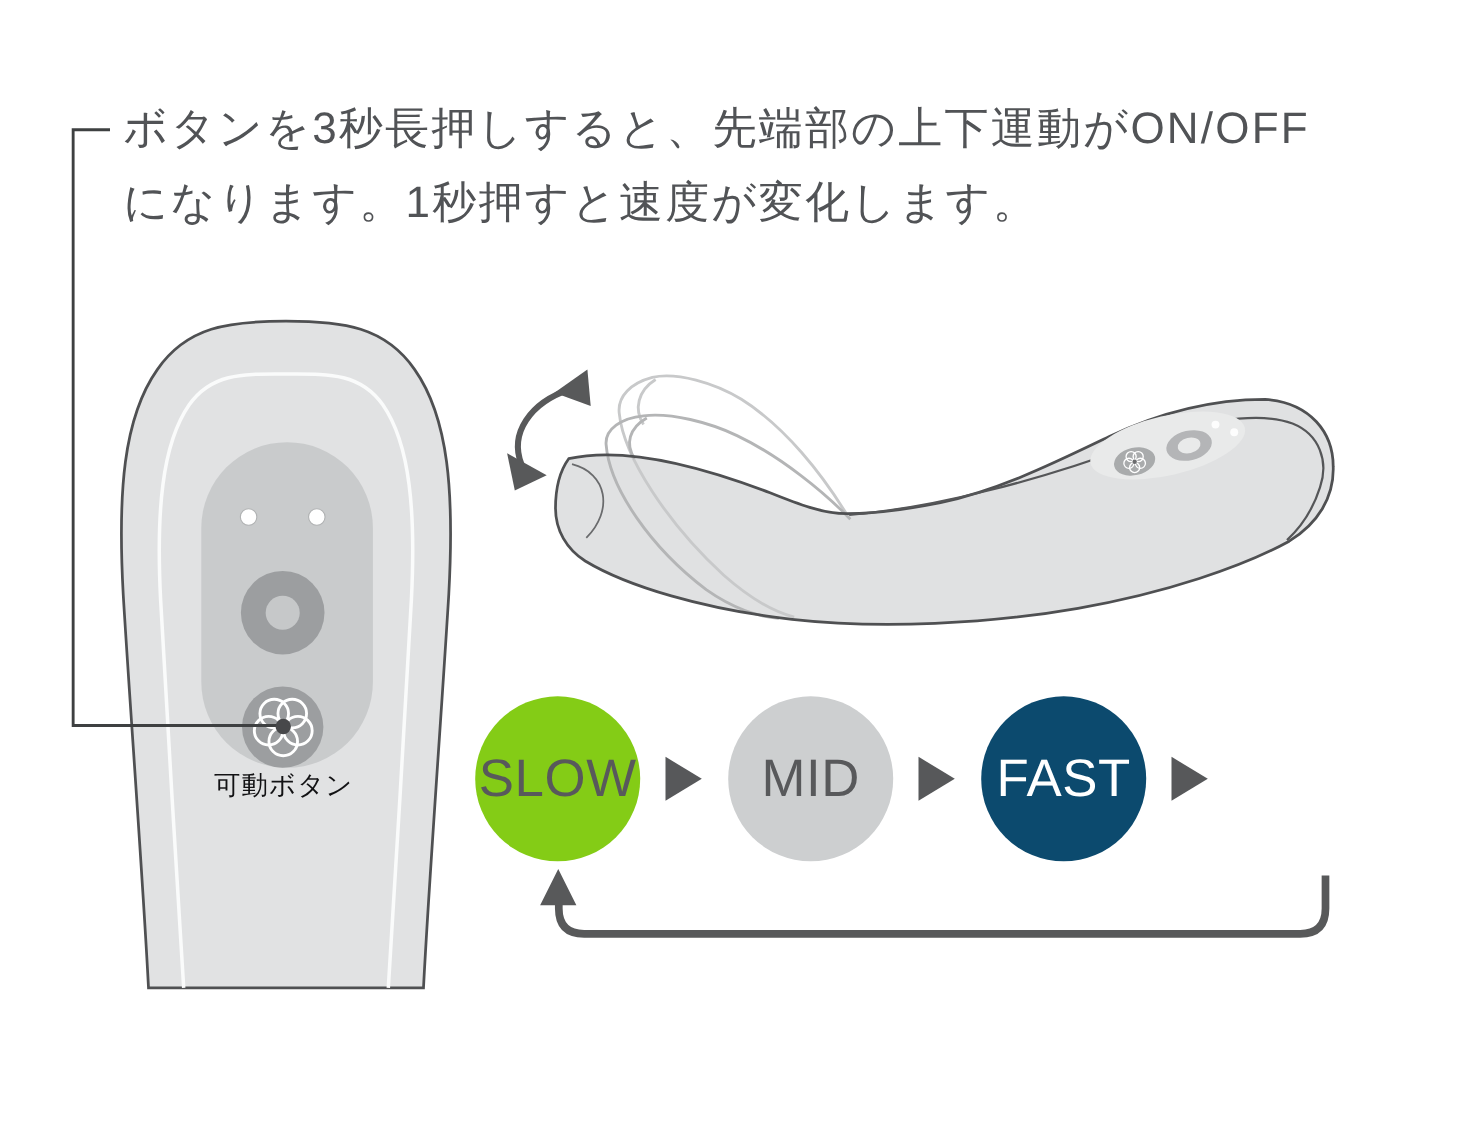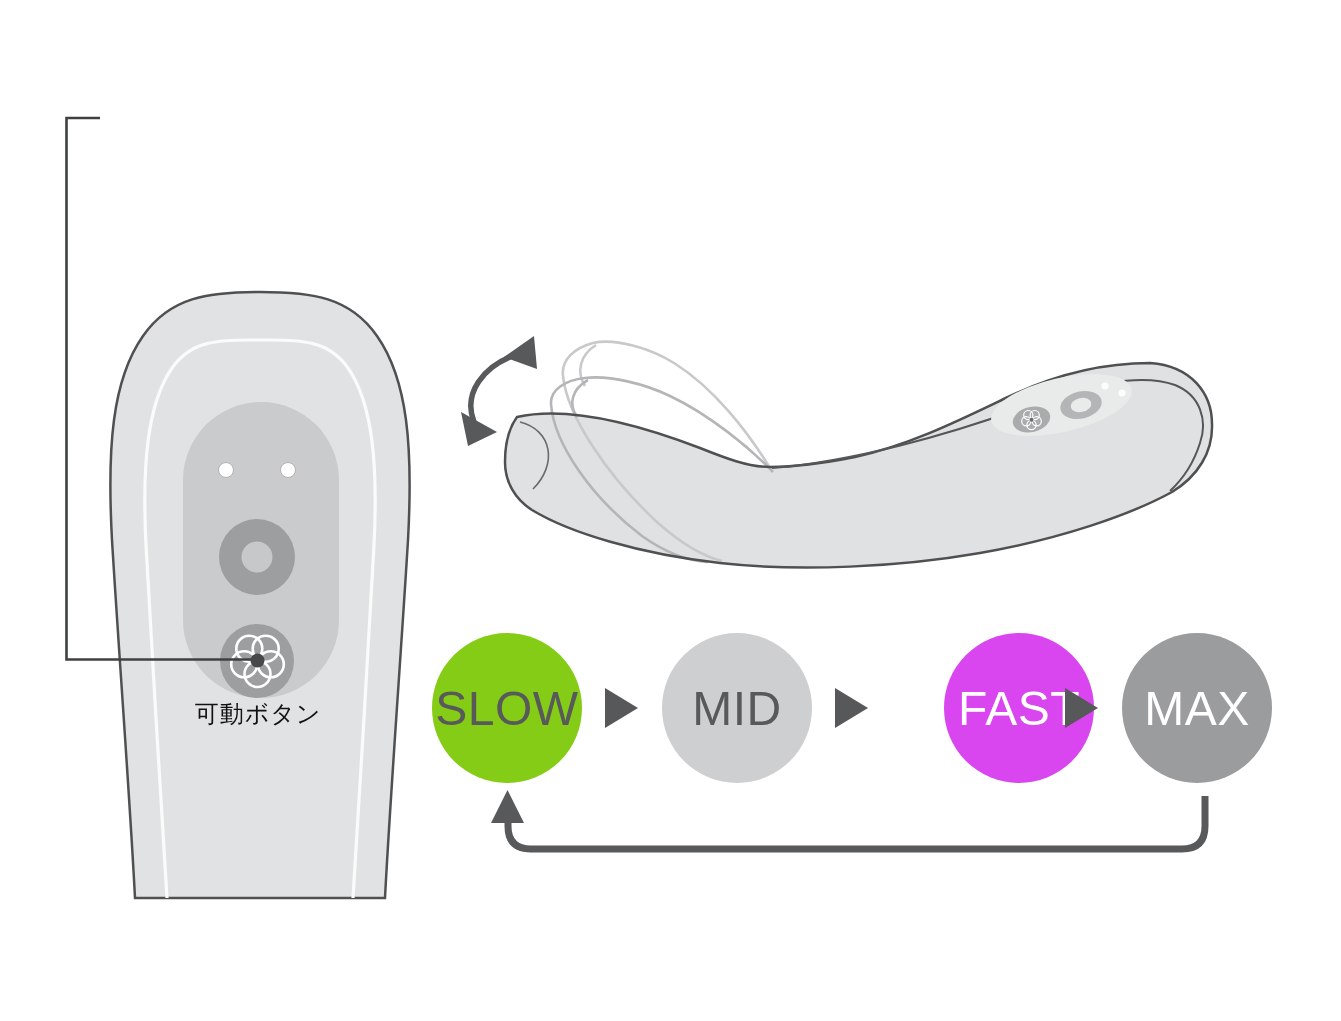--- a/index.html
+++ b/index.html
@@ -17,34 +17,38 @@
     position:absolute;left:108px;top:698px;width:300px;text-align:center;
     font-size:24px;color:#121214;letter-spacing:1px;
   }
   .speed-circle{
     position:absolute;top:633px;width:150px;height:150px;border-radius:50%;
     display:flex;align-items:center;justify-content:center;
     font-size:48px;font-weight:300;letter-spacing:0.5px;
   }
   .c0{left:432px;background:#84cc16;color:#58595b;}
   .c1{left:662px;background:#cdcfd0;color:#58595b;}
-  .c2{left:944px;background:#d946ef;color:#ffffff;}
+  .c2{left:892px;background:#0c4a6e;color:#ffffff;}
   .c3{left:1122px;background:#9b9c9e;color:#ffffff;}
   .tri{
     position:absolute;top:688px;width:0;height:0;
     border-top:20px solid transparent;border-bottom:20px solid transparent;
     border-left:33px solid #57585a;
   }
   .t0{left:605px;} .t1{left:835px;} .t2{left:1065px;}
 </style>
 </head>
 <body>
 
 <div class="canvas">
 
+  <div class="headline">
+    <div>ボタンを3秒長押しすると、先端部の上下運動がON/OFF</div>
+    <div>になります。1秒押すと速度が変化します。</div>
+  </div>
 
   <svg class="art" viewBox="0 0 1341 1021">
 
     <g>
       <path d="M 135 898 C 130 800 118 640 112 540 C 107 448 112 380 143 336
                C 170 297 208 292 260 292 C 312 292 350 297 377 336
                C 408 380 413 448 408 540 C 402 640 390 800 385 898 Z" fill="#e1e2e3" stroke="#4f5052" stroke-width="2.5"></path>
       <path d="M 167 898 C 161 800 151 640 146 545 C 142 466 147 404 172 368
                C 193 338 224 340 260 340 C 296 340 327 338 348 368
                C 373 404 378 466 374 545 C 369 640 359 800 353 898" fill="none" stroke="#fafbfb" stroke-width="3.2"></path>
@@ -134,17 +138,14 @@
   </div>
   <div class="tri t0"></div>
   <div class="speed-circle c1">
     <span>MID</span>
   </div>
   <div class="tri t1"></div>
   <div class="speed-circle c2">
     <span>FAST</span>
   </div>
   <div class="tri t2"></div>
-  <div class="speed-circle c3">
-    <span>MAX</span>
-  </div>
 
 </div>
 
 </body></html>

